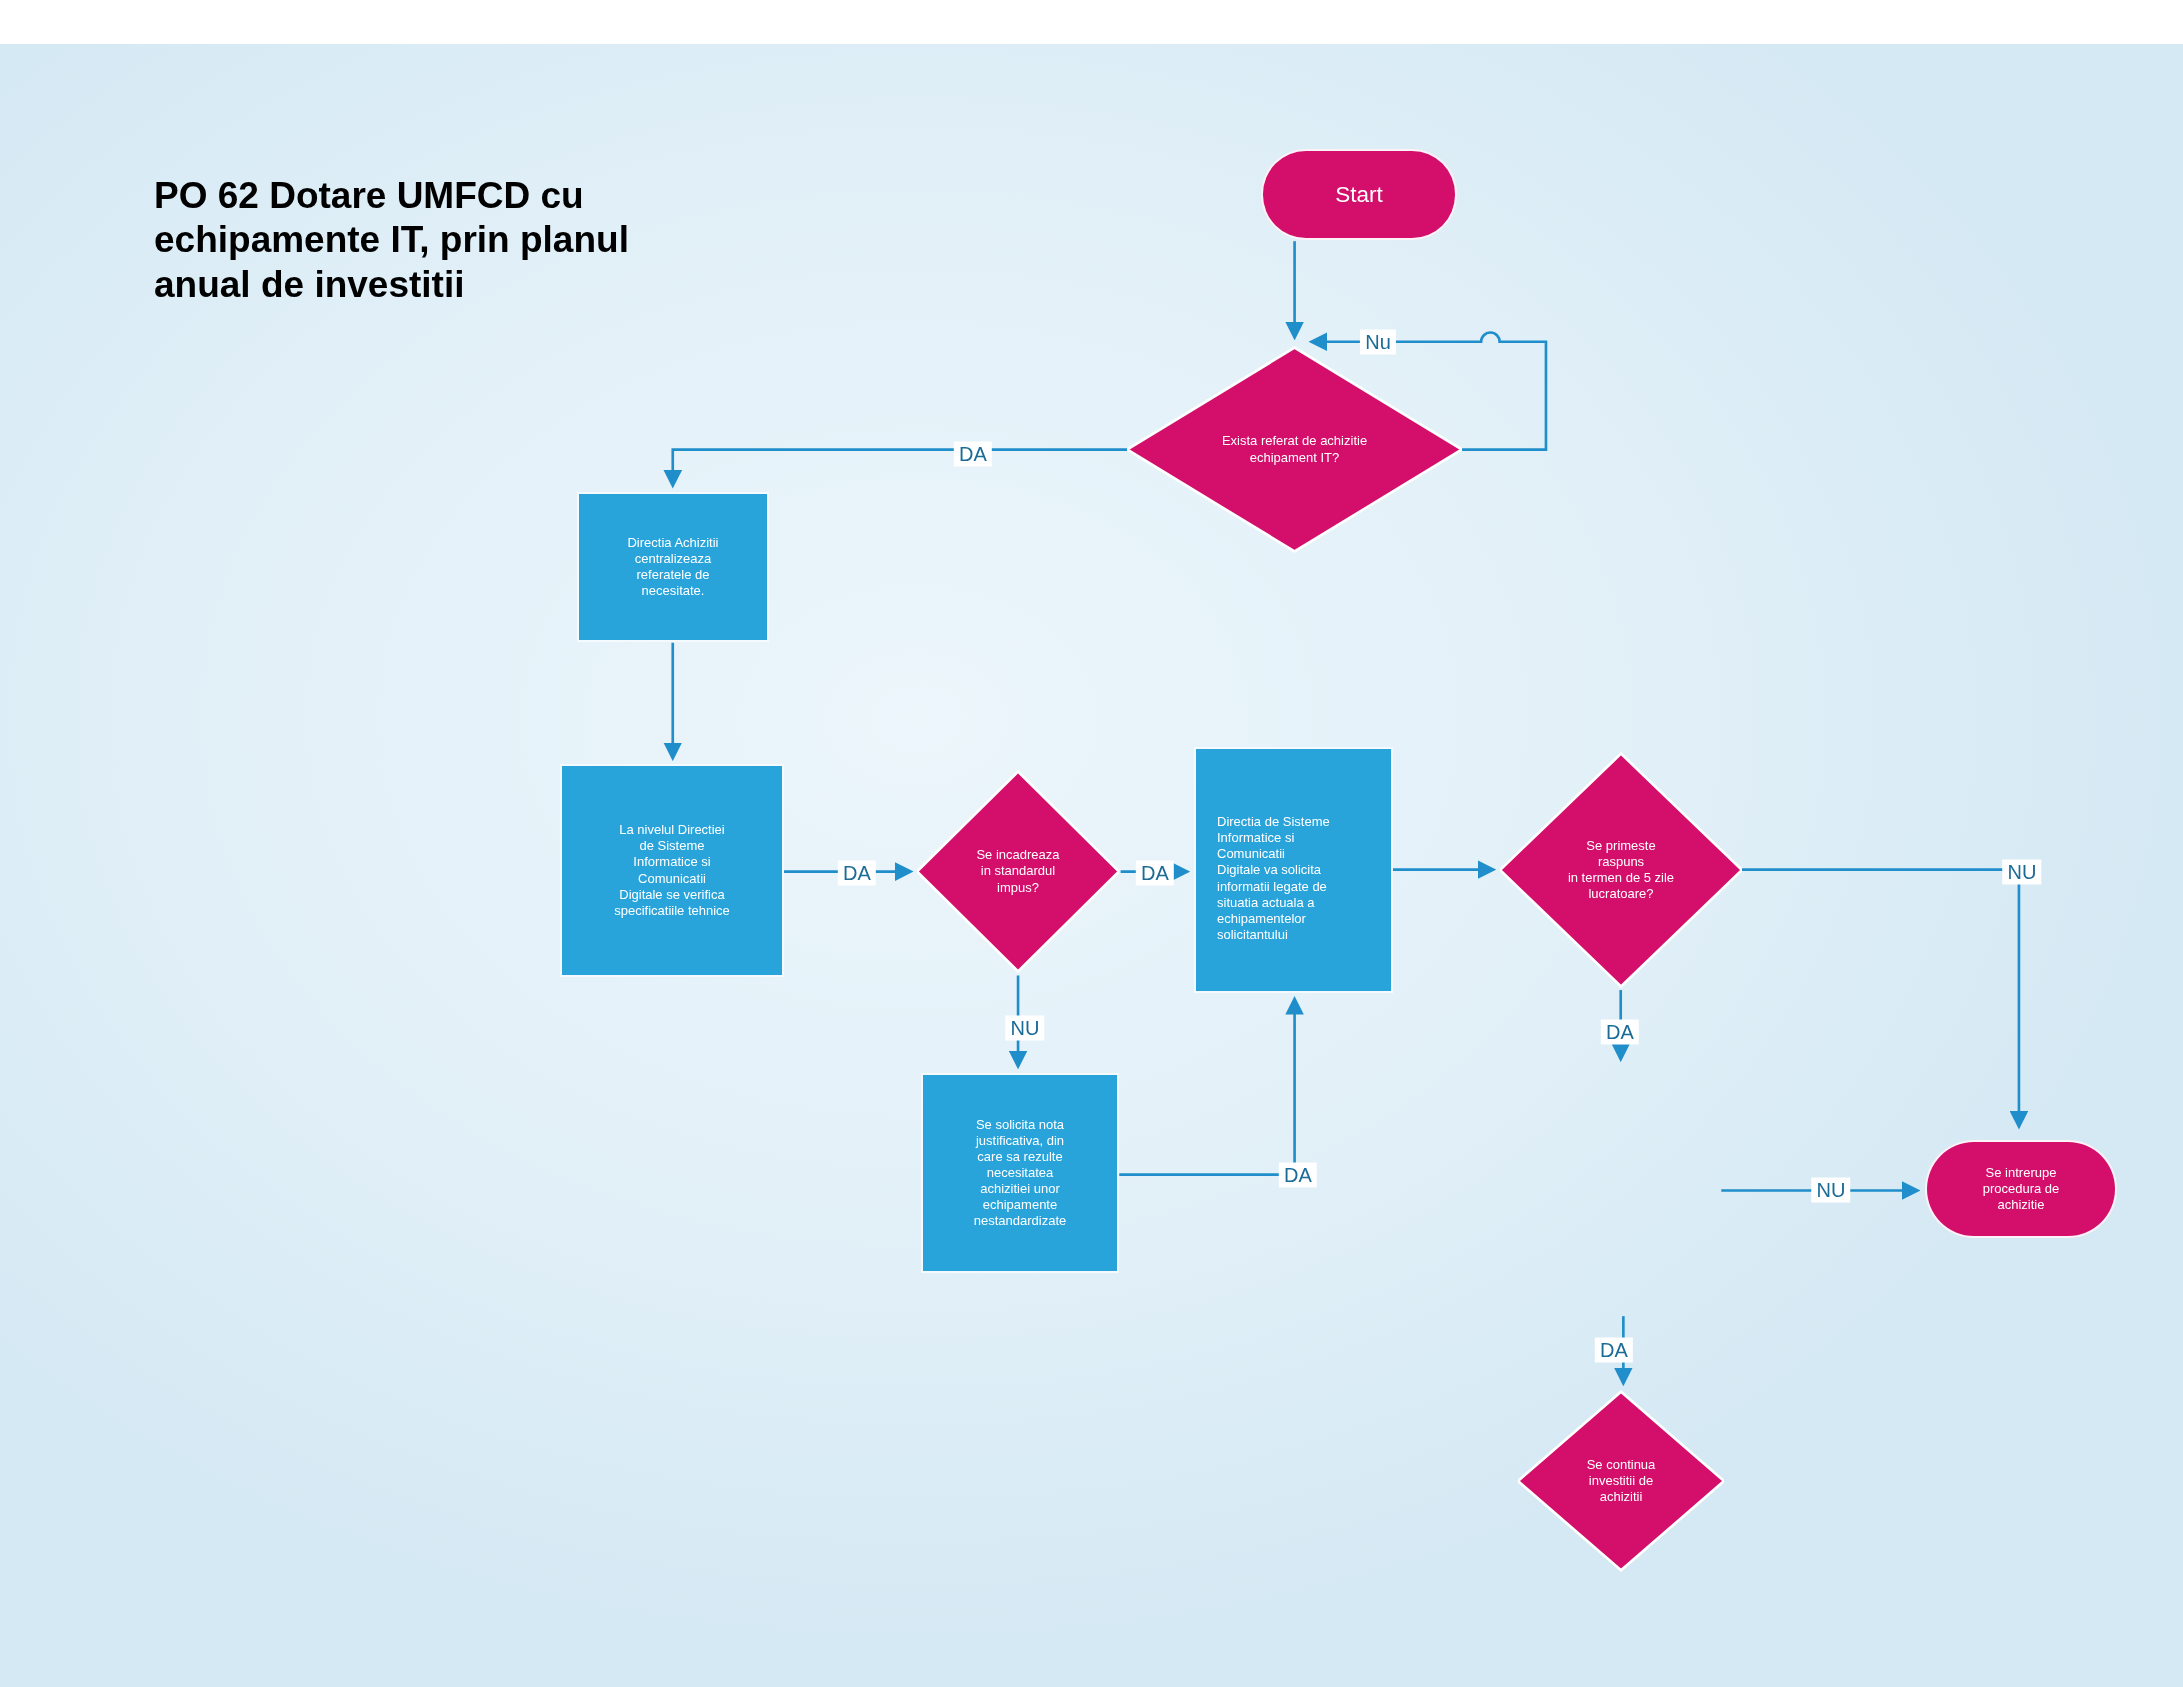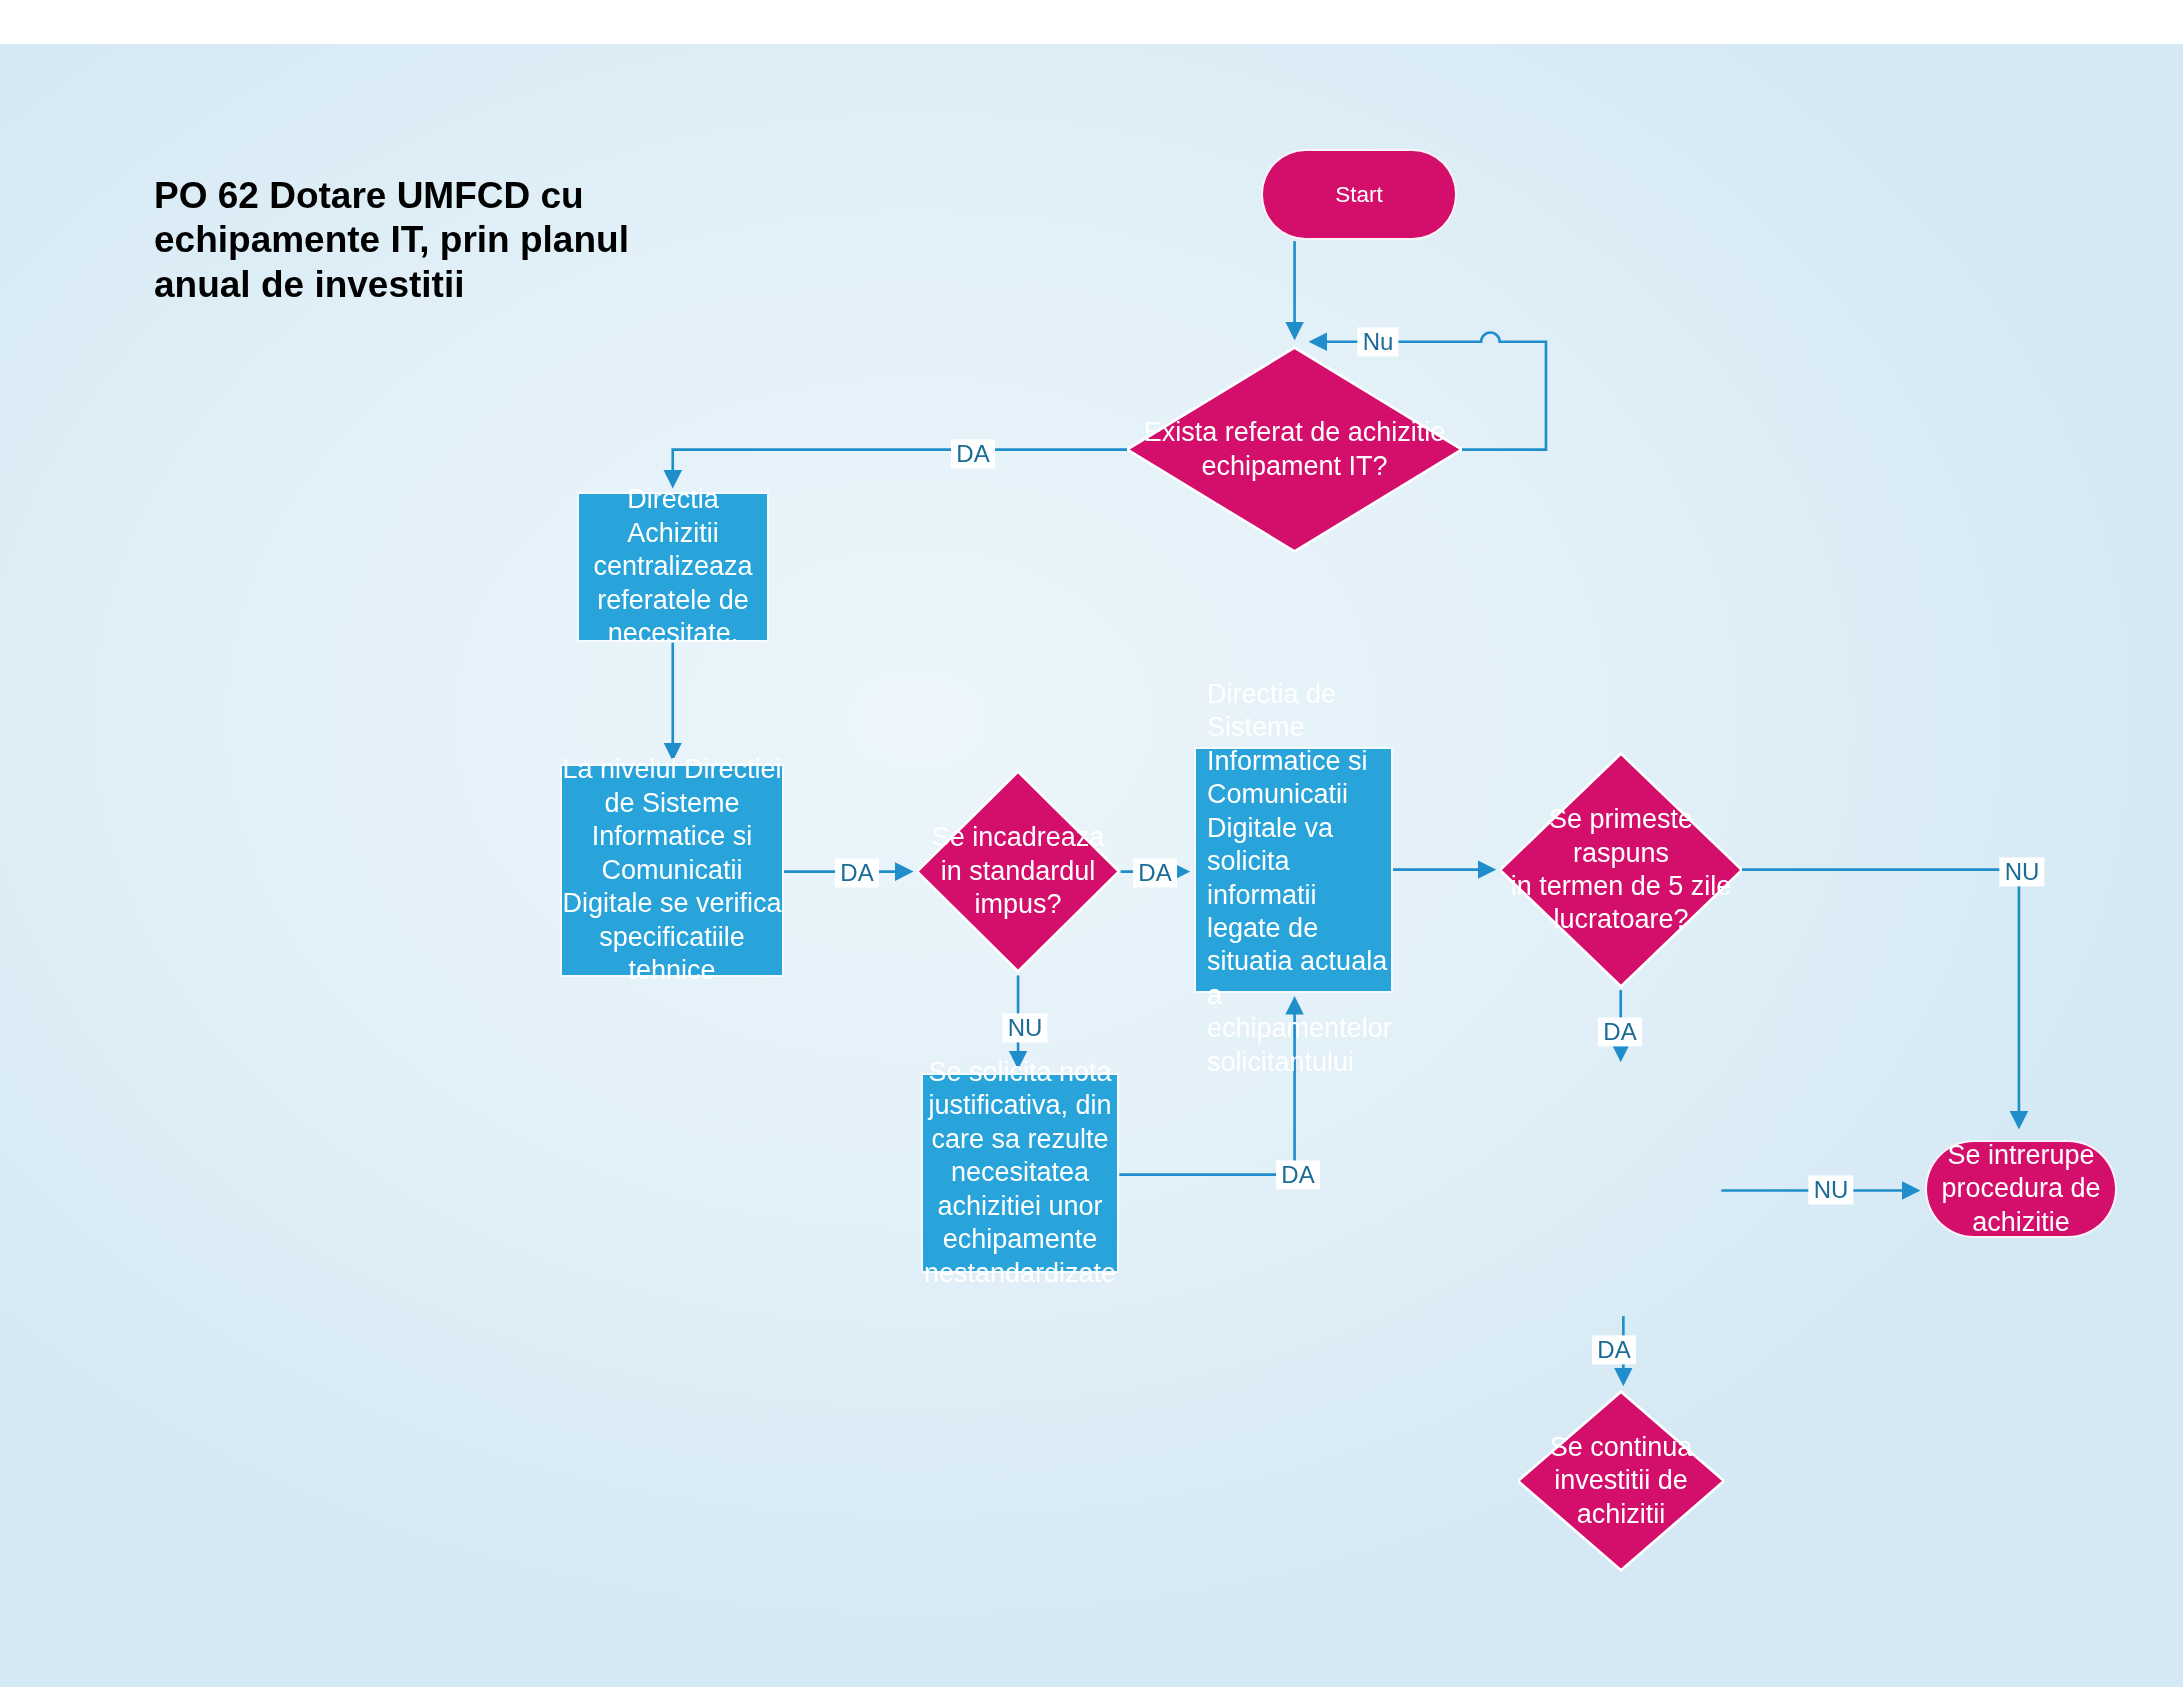--- a/index.html
+++ b/index.html
@@ -20,30 +20,30 @@
   }
   .edges{position:absolute;left:0;top:0;width:2183px;height:1687px;}
   .edges path{stroke:var(--line);stroke-width:4;fill:none;}
   .node{position:absolute;box-sizing:border-box;display:flex;align-items:center;justify-content:center;}
   .box{background:var(--blue);border:2px solid rgba(255,255,255,.95);}
   .terminal{background:var(--pink);border:2px solid rgba(255,255,255,.95);}
   .diamond{background:transparent;}
   .diamond svg{position:absolute;left:0;top:0;width:100%;height:100%;}
   .diamond polygon{fill:var(--pink);stroke:#fff;stroke-width:4;}
   .nlabel{
-    position:relative;color:#fff;font-size:27px;line-height:1.24;
+    position:relative;color:#fff;font-size:13px;line-height:1.24;
     text-align:center;white-space:pre-line;width:100%;
   }
   .start-label{font-size:22.5px;}
   .align-left{align-items:center;}
   .align-left .nlabel{text-align:left;padding:17px 9.3px 0 21px;}
   .chip{
     position:absolute;transform:translate(-50%,-50%);
     background:#fff;color:var(--label_text);
-    font-size:24px;line-height:1.05;padding:2px 5.3px;white-space:nowrap;
+    font-size:20px;line-height:1.05;padding:2px 5.3px;white-space:nowrap;
   }
 </style>
 </head>
 <body>
 
 <div class="canvas">
 
   <div class="title">PO 62 Dotare UMFCD cu
 echipamente IT, prin planul
 anual de investitii</div>

